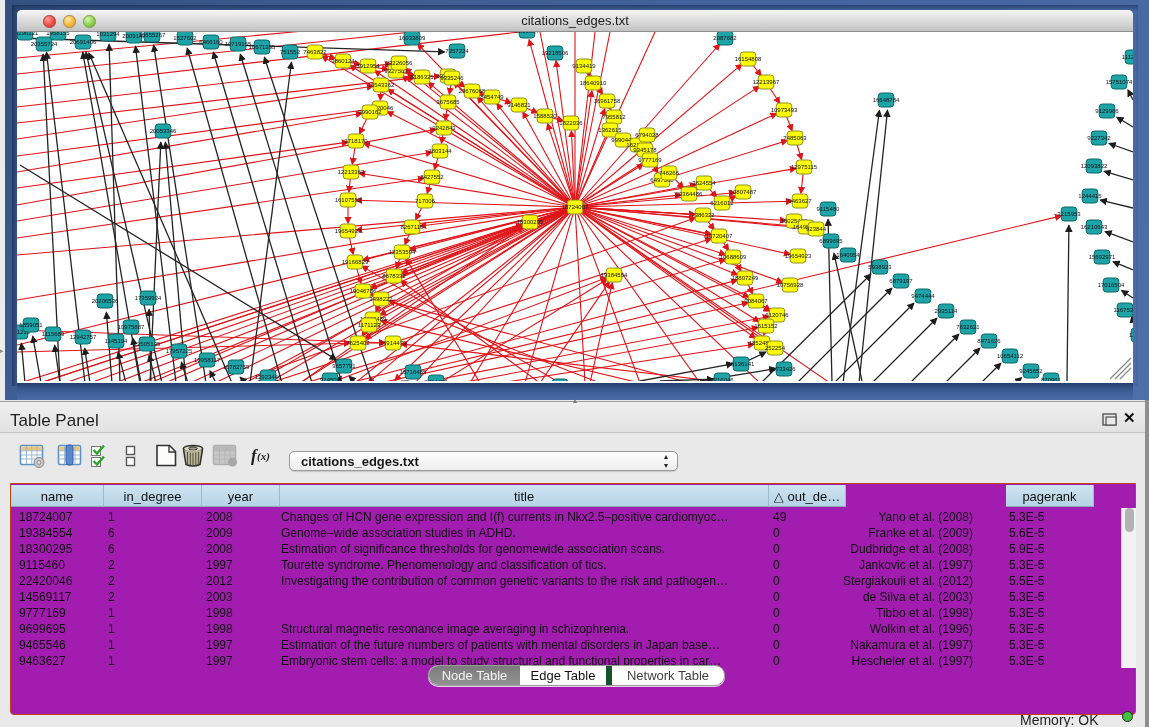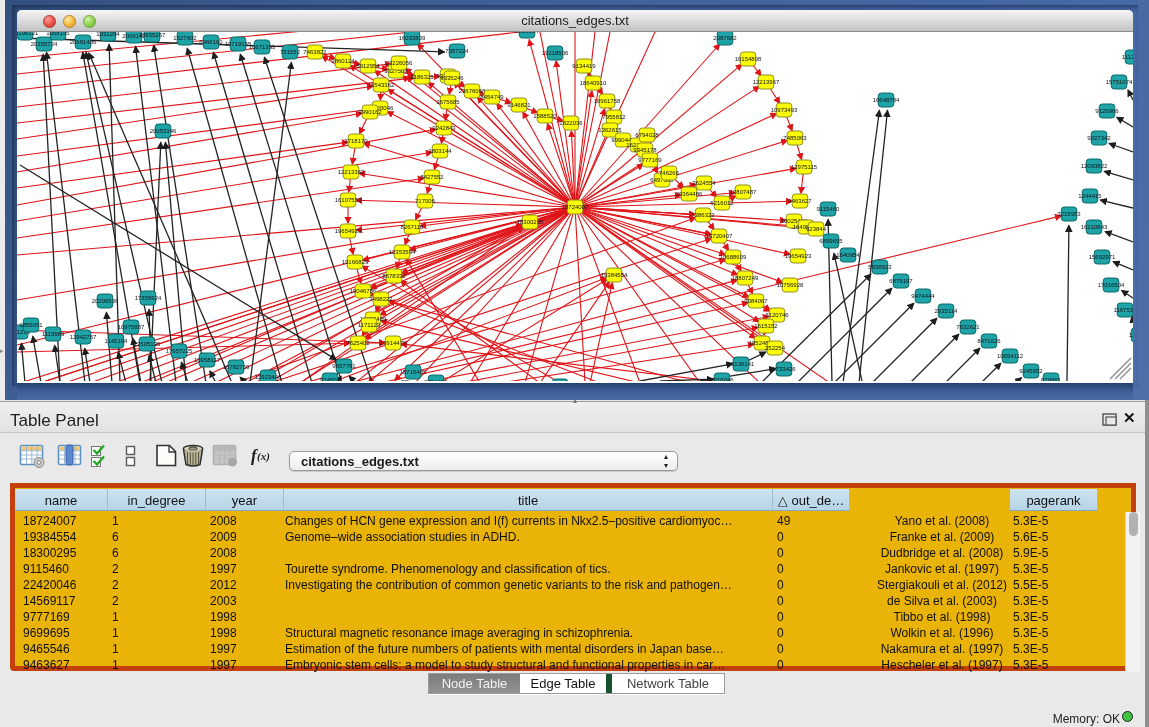--- a/index.html
+++ b/index.html
@@ -22,41 +22,41 @@
 #panel{left:0;top:400px;width:1149px;height:327px;background:#e9e9e9}
 #ptitle{left:0;top:1px;width:1149px;height:32px;background:linear-gradient(#efefef,#e2e2e2);border-top:1px solid #9b9b9b;border-bottom:1px solid #c6c6c6}
 #ptitle span{position:absolute;left:10px;top:9px;font-size:17px;color:#1e1e1e}
 #grip{left:567px;top:-3px;width:16px;height:5px;color:#777;font-size:8px;text-align:center;line-height:4px}
 #pfloat{left:1102px;top:11px}
 #pclose{left:1123px;top:7px;font-size:15px;font-weight:bold;color:#111}
 #toolbar{left:0;top:34px;width:1149px;height:46px}
 #combo{left:289px;top:17px;width:389px;height:20px;border:1px solid #9a9a9a;border-radius:5px;background:linear-gradient(#ffffff,#ededed);box-shadow:0 1px 1px rgba(0,0,0,.15)}
 #combo .lbl{position:absolute;left:11px;top:2px;font-size:13px;font-weight:bold;color:#1a1a1a}
 #combo .stp{position:absolute;right:9px;top:0px;font-size:8px;color:#222;line-height:9px;text-align:center}
-#card{left:10px;top:83px;width:1126px;height:188px;background:#eab308;border:5px solid #c2410c;border-radius:0 0 4px 4px}
+#card{left:10px;top:83px;width:1126px;height:232px;background:#a21caf;border:1px solid #c2410c;border-radius:0 0 4px 4px}
 #thead{left:0;top:1px;width:1110px;height:23px;font-size:13px;color:#111}
 #thead span{position:absolute;top:0;padding-top:4px;text-align:center;border-right:1px solid #9cbbce;border-bottom:1px solid #89a8bc;height:22px;background:linear-gradient(#cfe3f0,#b5d4e6)}
 #tbody{left:0;top:24px;width:1110px;height:160px;font-size:12px;color:#101010}
 .tr{position:relative;height:16px;white-space:nowrap}
 .tr span{position:absolute;top:1.5px;overflow:hidden}
 .c0{left:8px;width:86px}
 .c1{left:97px;width:92px}
 .c2{left:195px;width:72px}
 .c3{left:270px;width:482px}
 .c4{left:762px;width:70px}
-.c5{left:847px;width:160px;text-align:center}
+.c5{left:802px;width:160px;text-align:right}
 .c6{left:998px;width:86px}
 #vscroll{left:1110px;top:24px;width:15px;height:160px;background:#f2f2f2;border-left:1px solid #d5d5d5}
 #vthumb{position:absolute;left:2.5px;top:0px;width:9px;height:24px;border-radius:5px;background:#b2b2b2}
-#tabs{left:428px;top:273px;height:21px;display:flex;border:1px solid #9c9c9c;border-radius:0;overflow:hidden;background:#fff;box-shadow:0 1px 0 rgba(255,255,255,.8)}
+#tabs{left:428px;top:265px;height:21px;display:flex;border:1px solid #9c9c9c;border-radius:10px;overflow:hidden;background:#fff;box-shadow:0 1px 0 rgba(255,255,255,.8)}
 #tabs span{display:block;font-size:13px;padding:2px 0 0 0;text-align:center;height:21px}
 #tabs .sel{background:linear-gradient(#7c7c7c,#949494);color:#f3f3f3;width:91px}
 #tabs .t2{width:92px;border-right:6px solid #14532d;color:#111}
 #tabs .t3{width:112px;color:#404040}
-#mem{left:1020px;top:312px;width:100px;text-align:right;font-size:12px;color:#222}
+#mem{left:1020px;top:312px;width:100px;text-align:left;font-size:14px;color:#222}
 #memdot{left:1122px;top:311px;width:11px;height:11px;border-radius:50%;background:#3ec43e;border:1px solid #222}
 #redge{left:1145px;top:400px;width:4px;height:327px;background:#8f8f8f}
 </style></head>
 <body>
 <div class="abs" id="grayL"></div>
 <div class="abs" id="frame">
     <div class="inshadow"></div>
   </div>
 <div class="abs" id="cursor">▸</div>
 <div class="abs" id="macwin">
@@ -729,20 +729,21 @@
           <span class="c2">2009</span>
           <span class="c3">Genome–wide association studies in ADHD.</span>
           <span class="c4">0</span>
           <span class="c5">Franke et al. (2009)</span>
           <span class="c6">5.6E-5</span>
         </div>
         <div class="tr">
           <span class="c0">18300295</span>
           <span class="c1">6</span>
           <span class="c2">2008</span>
+          <span class="c3">Estimation of significance thresholds for genomewide association scans.</span>
           <span class="c4">0</span>
           <span class="c5">Dudbridge et al. (2008)</span>
           <span class="c6">5.9E-5</span>
         </div>
         <div class="tr">
           <span class="c0">9115460</span>
           <span class="c1">2</span>
           <span class="c2">1997</span>
           <span class="c3">Tourette syndrome. Phenomenology and classification of tics.</span>
           <span class="c4">0</span>

